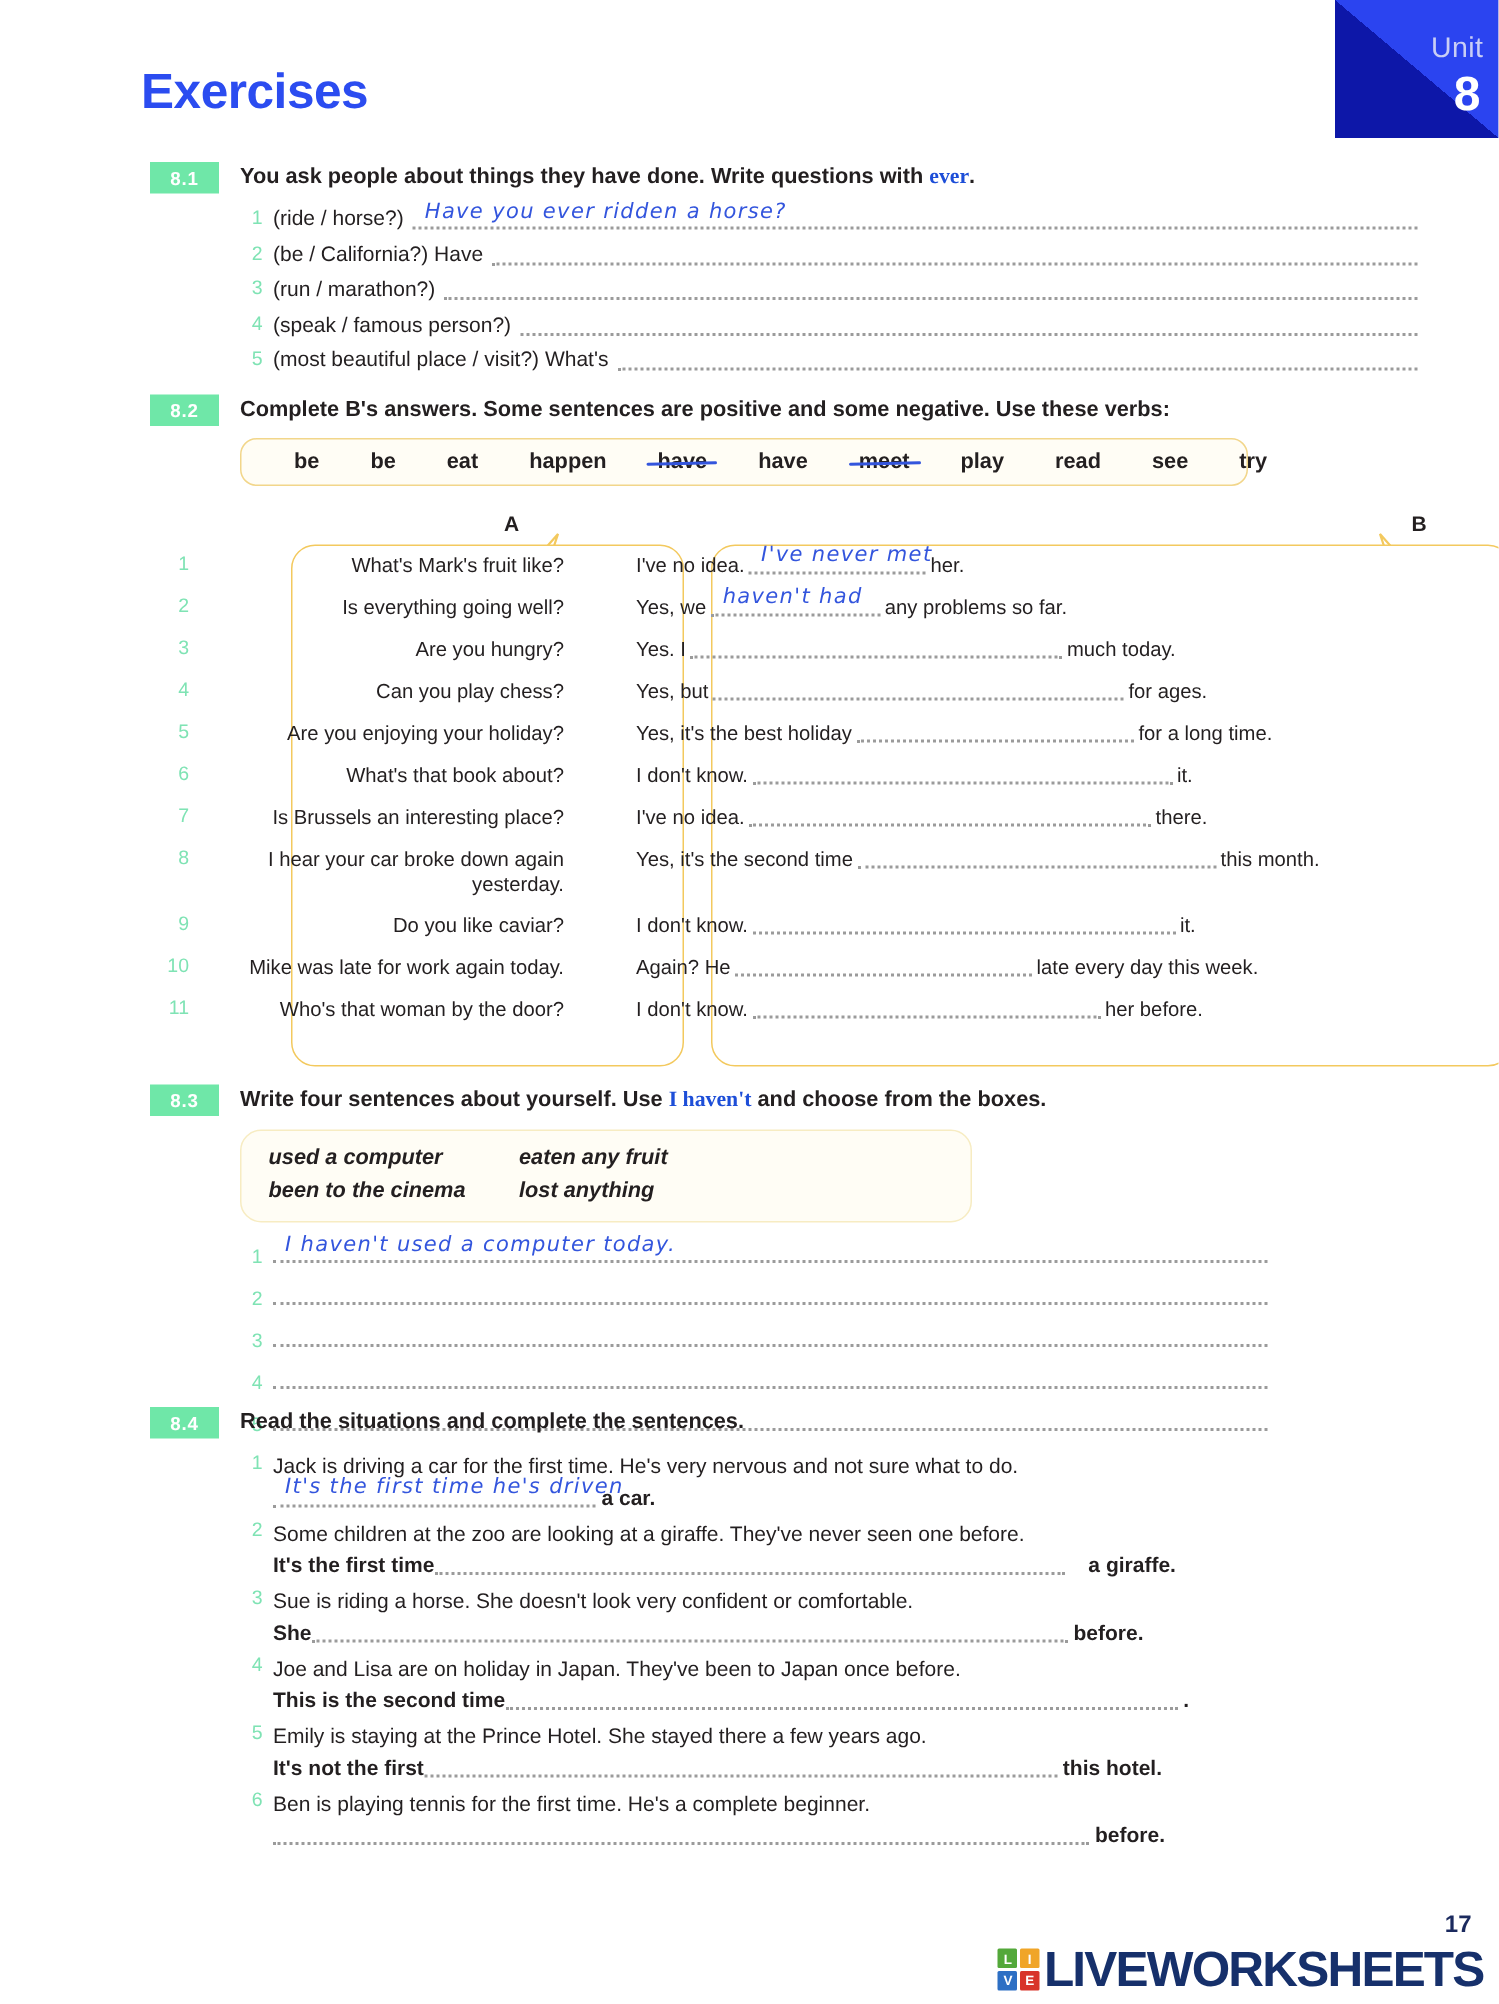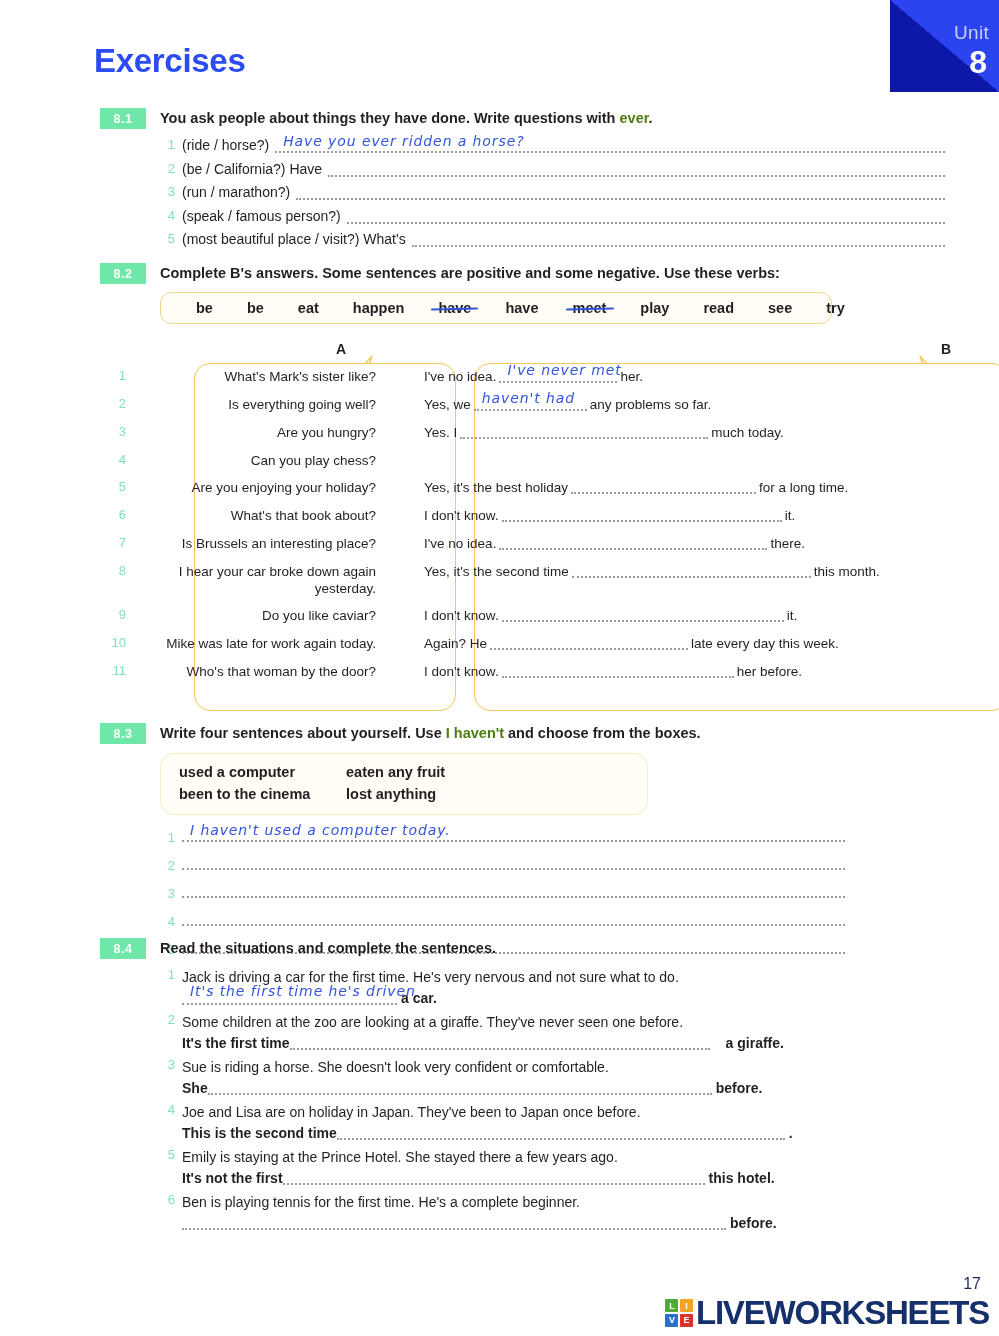--- a/index.html
+++ b/index.html
@@ -40,21 +40,21 @@
   .ex { position: absolute; }
   .ex-badge {
     position: absolute; left: 0; top: 0; width: 46px; height: 21px;
     background: #6fe7a8; color: #ffffff; font-size: 12.5px; font-weight: bold;
     display: flex; align-items: center; justify-content: center; letter-spacing: .5px;
   }
   .ex-head {
     margin-left: 60px; font-size: 14.5px; font-weight: bold; line-height: 20px;
     white-space: nowrap;
   }
-  .accent { color: #4d7c0f; }
+  .accent { color: #1d4ed8; font-family: Liberation Serif, serif; }
 
   
   .num {
     color: #7fe3b4; font-size: 13px; width: 22px; text-align: right;
     flex: 0 0 22px; padding-right: 7px;
   }
   .row { display: flex; align-items: flex-start; }
 
   .dots {
     flex: 1 1 auto; position: relative; height: 16px;
@@ -135,21 +135,21 @@
 
   
   #ex83 { left: 100px; top: 723px; width: 845px; }
   .phrase-box {
     margin-left: 60px; margin-top: 10px;
     border: 1.5px solid #f7ecc2; border-radius: 14px; background: #fffdf5;
     width: 488px; padding: 9px 18px 10px 18px;
     display: flex; gap: 0;
   }
   .phrase-col { display: flex; flex-direction: column; gap: 3px; }
-  .phrase-col .p { font-size: 14.5px; font-weight: bold; line-height: 19px; white-space: nowrap; }
+  .phrase-col .p { font-size: 14.5px; font-weight: bold; line-height: 19px; white-space: nowrap; font-style: italic; }
   .pc1 { width: 167px; } .pc2 { width: 148px; } .pc3 { width: auto; }
 
   .time-box {
     position: absolute; left: 752px; top: 42px;
     border: 1.5px solid #f7ecc2; border-radius: 14px; background: #ffffff;
     width: 94px; padding: 10px 0 11px 14px;
   }
   .time-box .t { font-size: 14px; font-weight: bold; line-height: 21.5px; white-space: nowrap; }
 
   #ex83 .ans-list { margin-left: 60px; margin-top: 11px; width: 685px; }
@@ -163,21 +163,21 @@
   #ex84 .sit-text { font-size: 14px; line-height: 20px; color: #231f20; }
   #ex84 .sit-answer {
     display: flex; align-items: flex-end; font-size: 14px; line-height: 20px;
     margin-top: 1px; margin-bottom: 3px;
   }
   #ex84 .sit-answer .txt { white-space: nowrap; font-weight: bold; }
 
   
   .page-num {
     position: absolute; right: 18px; top: 1275px;
-    font-size: 16px; font-weight: normal; color: #1b2a5e;
+    font-size: 16px; font-weight: bold; color: #1b2a5e;
   }
   .footer-logo {
     position: absolute; right: 10px; top: 1294px;
     display: flex; align-items: center; gap: 3px;
   }
   .logo-tiles {
     display: grid; grid-template-columns: 13px 13px; grid-template-rows: 13px 13px;
     gap: 1.5px;
   }
   .tile {
@@ -263,21 +263,21 @@
         <path d="M22 2 L6 20 L16 20 Z" fill="#ffffff" stroke="#f3c95e" stroke-width="1.5"></path>
       </svg>
       <svg class="tail b" viewBox="0 0 24 22">
         <path d="M2 2 L18 20 L8 20 Z" fill="#ffffff" stroke="#f3c95e" stroke-width="1.5"></path>
       </svg>
       <div class="bubble a"></div>
       <div class="bubble b"></div>
       <div class="qa-rows" id="ex82-rows">
           <div class="qa-row">
             <div class="qa-num">1</div>
-            <div class="qa-a">What's Mark's sister like?</div>
+            <div class="qa-a">What's Mark's fruit like?</div>
             <div class="qa-gap"></div>
             <div class="qa-b">
               <span class="txt">I've no idea.</span>
               <span class="blank" style="width: 118px;">
                 <span class="hw hw-on-line">I've never met</span>
               </span>
               <span class="txt">her.</span>
             </div>
           </div>
           <div class="qa-row">
@@ -299,20 +299,25 @@
             <div class="qa-b">
               <span class="txt">Yes.  I</span>
               <span class="blank" style="width: 248px;"></span>
               <span class="txt">much today.</span>
             </div>
           </div>
           <div class="qa-row">
             <div class="qa-num">4</div>
             <div class="qa-a">Can you play chess?</div>
             <div class="qa-gap"></div>
+            <div class="qa-b">
+              <span class="txt">Yes, but</span>
+              <span class="blank" style="width: 274px;"></span>
+              <span class="txt">for ages.</span>
+            </div>
           </div>
           <div class="qa-row">
             <div class="qa-num">5</div>
             <div class="qa-a">Are you enjoying your holiday?</div>
             <div class="qa-gap"></div>
             <div class="qa-b">
               <span class="txt">Yes, it's the best holiday</span>
               <span class="blank" style="width: 185px;"></span>
               <span class="txt">for a long time.</span>
             </div>

